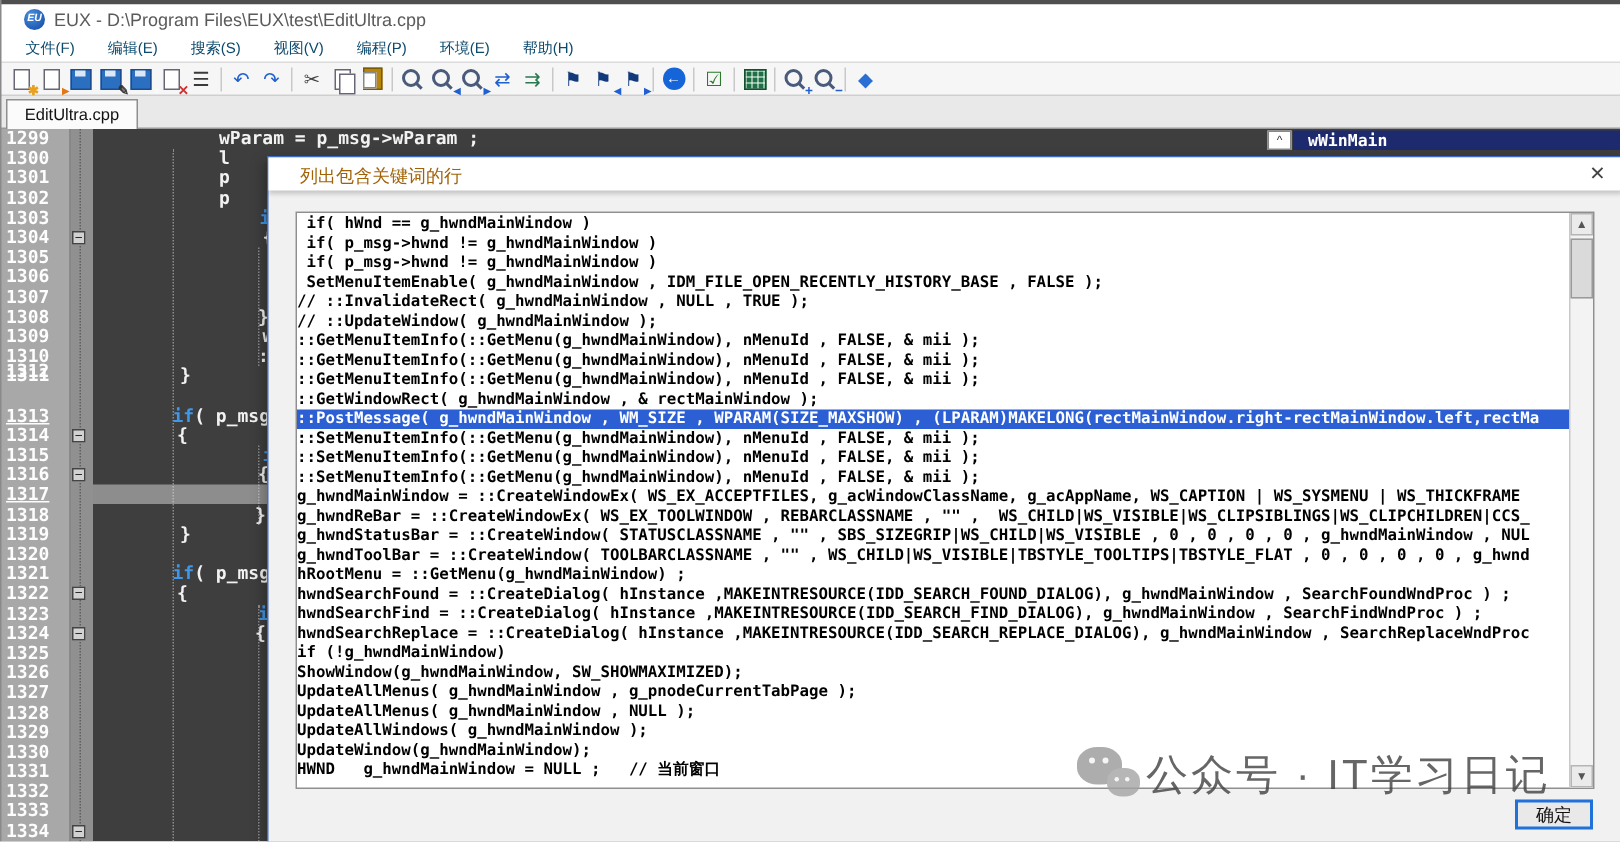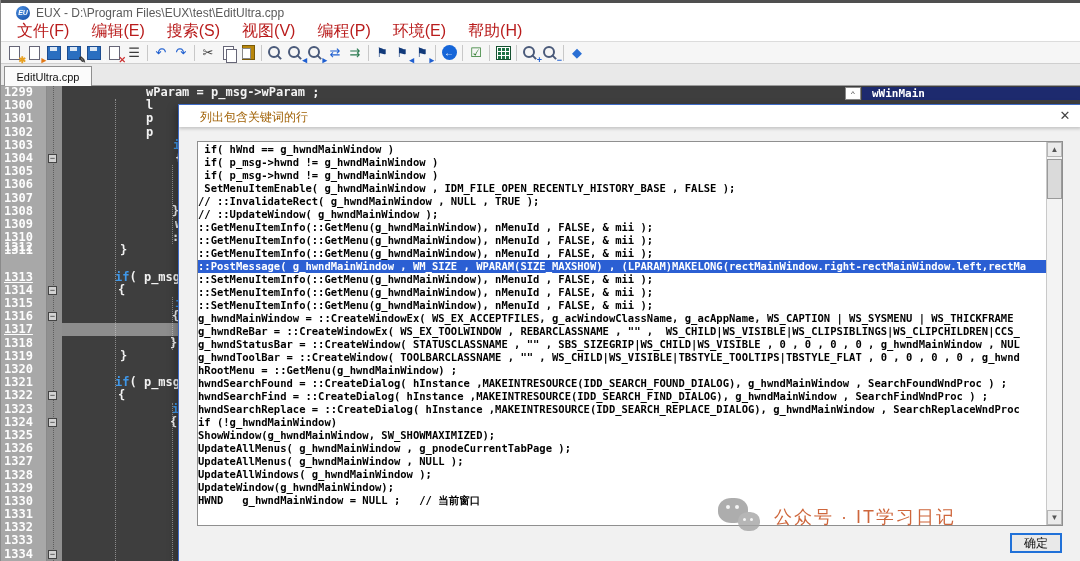--- a/index.html
+++ b/index.html
@@ -9,21 +9,21 @@
   
   #topstrip{position:absolute;left:0;top:0;width:1080px;height:3px;background:#4f4f4f;}
   #leftedge{position:absolute;left:0;top:0;width:1px;height:561px;background:#8a8a8a;z-index:30;}
   #titlebar{position:absolute;left:0;top:3px;width:1080px;height:19px;background:#fff;display:flex;align-items:center;}
   #appicon{width:14px;height:14px;border-radius:50%;background:radial-gradient(circle at 35% 30%,#4b8fe0,#0d47a1);
            margin:0 6px 0 16px;color:#fff;font-size:7px;font-weight:bold;font-style:italic;
            display:flex;align-items:center;justify-content:center;}
   #wintitle{font-size:12px;color:#5a5a5a;}
   #menubar{position:absolute;left:0;top:22px;width:1080px;height:20px;background:#fff;
            border-bottom:1px solid #dcdcdc;display:flex;align-items:center;padding-left:6px;box-sizing:border-box;}
-  .mitem{font-size:16px;color:#b91c1c;padding:2px 11px;cursor:default;}
+  .mitem{font-size:10px;color:#0c4a6e;padding:2px 11px;cursor:default;}
   
   #toolbar{position:absolute;left:0;top:42px;width:1080px;height:22px;background:#f6f6f6;
            border-bottom:1px solid #cfcfcf;display:flex;align-items:center;padding-left:4px;box-sizing:border-box;}
   .tsep{width:1px;height:16px;background:#c8c8c8;margin:0 3px;}
   .tbico{position:relative;width:20px;height:20px;display:flex;align-items:center;justify-content:center;flex:0 0 auto;}
   .tbico .gl{font-size:13px;line-height:20px;}
   .pg{display:block;width:9px;height:12px;background:#fff;border:1px solid #667;}
   .p2{position:absolute;left:8px;top:6px;}
   .fl{display:block;width:12px;height:12px;background:#2b6fc0;border:1px solid #1c4c8f;position:relative;}
   .fl::after{content:"";position:absolute;left:2px;top:0;width:7px;height:4px;background:#dce8f5;}
@@ -81,21 +81,21 @@
   #sb-down{bottom:0;}
   #sb-thumb{position:absolute;left:0;top:17px;width:15px;height:40px;background:#dadada;border:1px solid #9a9a9a;box-sizing:border-box;}
   #ok-btn{position:absolute;left:831px;top:428px;width:52px;height:20px;background:#e9e9e9;
           border:2px solid #2071d8;font-size:12px;color:#111;display:flex;align-items:center;justify-content:center;box-sizing:border-box;}
   
   #watermark{position:absolute;left:716px;top:492px;height:50px;display:flex;align-items:center;z-index:40;opacity:.8;}
   #wm-icon{position:relative;width:48px;height:42px;flex:0 0 auto;}
   .bub1{position:absolute;left:2px;top:2px;width:30px;height:25px;background:#999;border-radius:45%;}
   .bub2{position:absolute;left:22px;top:16px;width:22px;height:19px;background:#a4a4a4;border-radius:45%;}
   .eye{position:absolute;width:4px;height:4px;background:#f3f3f3;border-radius:50%;}
-  #wm-text{font-size:18px;color:#c2410c;letter-spacing:2px;margin-left:10px;white-space:nowrap;}
+  #wm-text{font-size:28px;color:#404040;letter-spacing:2px;margin-left:0;white-space:nowrap;}
 </style>
 </head>
 <body>
 
 <div id="screen">
   <div id="topstrip"></div>
 
   <div id="titlebar">
     <div id="appicon">EU</div>
     <div id="wintitle">EUX - D:\Program Files\EUX\test\EditUltra.cpp</div>
@@ -312,20 +312,21 @@
       <div id="rows">
           <div class="lrow"> if( hWnd == g_hwndMainWindow )</div>
           <div class="lrow"> if( p_msg-&gt;hwnd != g_hwndMainWindow )</div>
           <div class="lrow"> if( p_msg-&gt;hwnd != g_hwndMainWindow )</div>
           <div class="lrow"> SetMenuItemEnable( g_hwndMainWindow , IDM_FILE_OPEN_RECENTLY_HISTORY_BASE , FALSE );</div>
           <div class="lrow">// ::InvalidateRect( g_hwndMainWindow , NULL , TRUE );</div>
           <div class="lrow">// ::UpdateWindow( g_hwndMainWindow );</div>
           <div class="lrow">::GetMenuItemInfo(::GetMenu(g_hwndMainWindow), nMenuId , FALSE, &amp; mii );</div>
           <div class="lrow">::GetMenuItemInfo(::GetMenu(g_hwndMainWindow), nMenuId , FALSE, &amp; mii );</div>
           <div class="lrow">::GetMenuItemInfo(::GetMenu(g_hwndMainWindow), nMenuId , FALSE, &amp; mii );</div>
+          <div class="lrow">::GetWindowRect( g_hwndMainWindow , &amp; rectMainWindow );</div>
           <div class="lrow sel">::PostMessage( g_hwndMainWindow , WM_SIZE , WPARAM(SIZE_MAXSHOW) , (LPARAM)MAKELONG(rectMainWindow.right-rectMainWindow.left,rectMa</div>
           <div class="lrow">::SetMenuItemInfo(::GetMenu(g_hwndMainWindow), nMenuId , FALSE, &amp; mii );</div>
           <div class="lrow">::SetMenuItemInfo(::GetMenu(g_hwndMainWindow), nMenuId , FALSE, &amp; mii );</div>
           <div class="lrow">::SetMenuItemInfo(::GetMenu(g_hwndMainWindow), nMenuId , FALSE, &amp; mii );</div>
           <div class="lrow">g_hwndMainWindow = ::CreateWindowEx( WS_EX_ACCEPTFILES, g_acWindowClassName, g_acAppName, WS_CAPTION | WS_SYSMENU | WS_THICKFRAME</div>
           <div class="lrow">g_hwndReBar = ::CreateWindowEx( WS_EX_TOOLWINDOW , REBARCLASSNAME , "" ,  WS_CHILD|WS_VISIBLE|WS_CLIPSIBLINGS|WS_CLIPCHILDREN|CCS_</div>
           <div class="lrow">g_hwndStatusBar = ::CreateWindow( STATUSCLASSNAME , "" , SBS_SIZEGRIP|WS_CHILD|WS_VISIBLE , 0 , 0 , 0 , 0 , g_hwndMainWindow , NUL</div>
           <div class="lrow">g_hwndToolBar = ::CreateWindow( TOOLBARCLASSNAME , "" , WS_CHILD|WS_VISIBLE|TBSTYLE_TOOLTIPS|TBSTYLE_FLAT , 0 , 0 , 0 , 0 , g_hwnd</div>
           <div class="lrow">hRootMenu = ::GetMenu(g_hwndMainWindow) ;</div>
           <div class="lrow">hwndSearchFound = ::CreateDialog( hInstance ,MAKEINTRESOURCE(IDD_SEARCH_FOUND_DIALOG), g_hwndMainWindow , SearchFoundWndProc ) ;</div>

